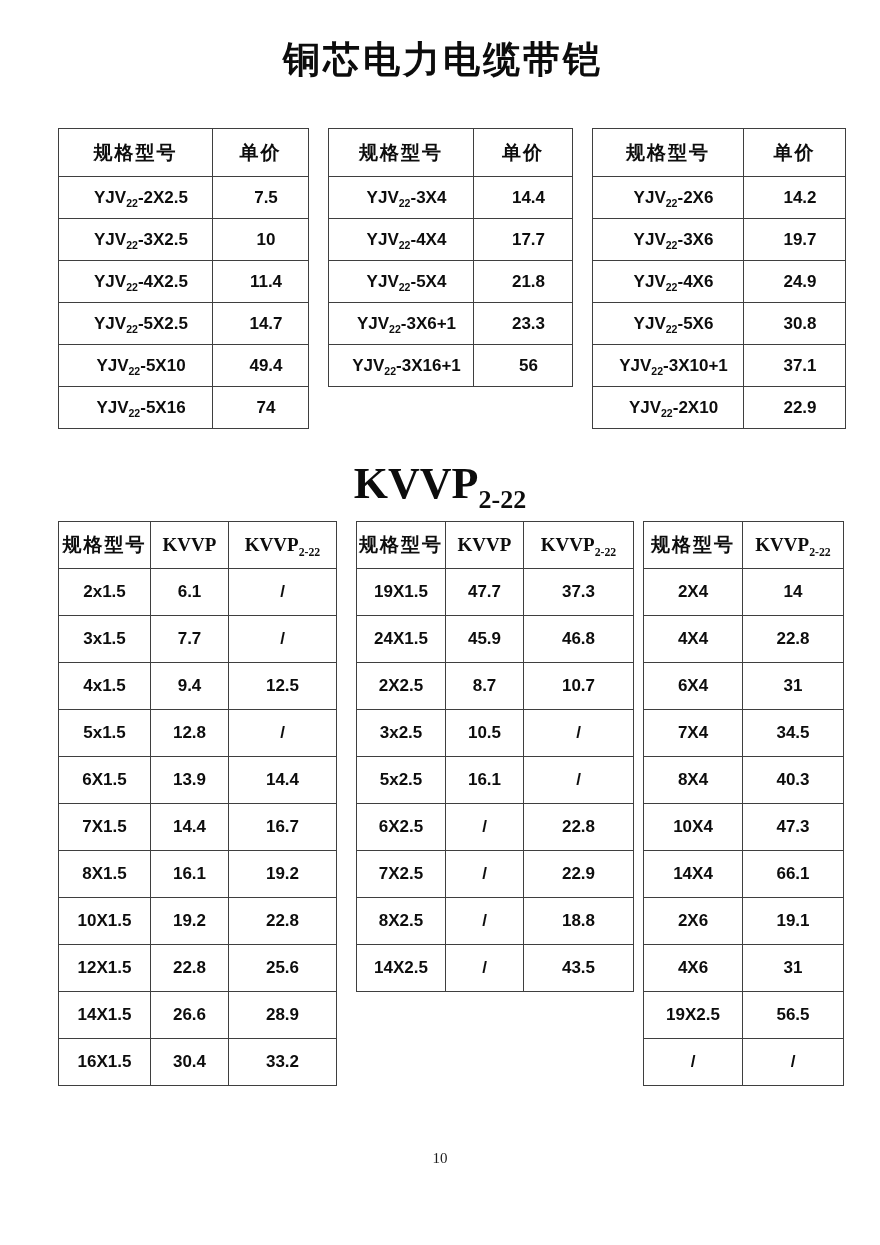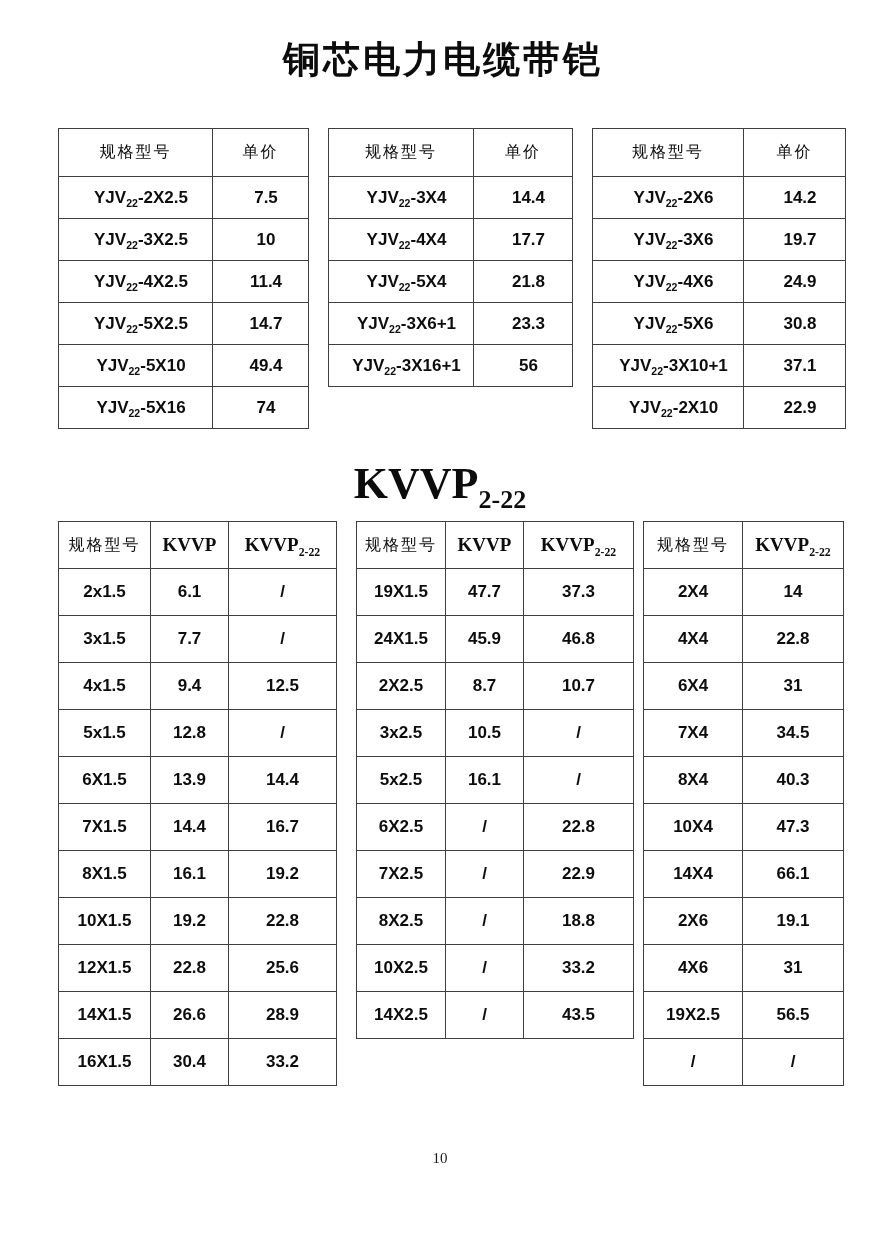--- a/index.html
+++ b/index.html
@@ -21,22 +21,22 @@
   .kvvp-title sub { font-size:26px; line-height:0; }
   table {
     position:absolute; border-collapse:collapse; table-layout:fixed;
     background:#ffffff;
   }
   th, td {
     border:1px solid #3f3f3f; text-align:center; vertical-align:middle;
     padding:0; overflow:hidden; white-space:nowrap;
   }
   th {
-    font-family:"Liberation Serif","DejaVu Serif",serif; font-weight:normal;
-    font-size:16px; letter-spacing:2px; color:#0d0d0d;
+    font-family:"Liberation Serif","DejaVu Serif",serif; font-weight:bold;
+    font-size:19px; letter-spacing:2px; color:#0d0d0d;
   }
   th.latin {
     font-family:"Liberation Serif","DejaVu Serif",serif; font-weight:bold;
     letter-spacing:0; font-size:19px;
   }
   td {
     font-weight:bold; font-size:17px; color:#0d0d0d;
   }
   td sub, th sub { font-size:0.62em; line-height:0; }
   .set1 th { height:47px; }
@@ -302,25 +302,20 @@
           <td>7X2.5</td>
           <td>/</td>
           <td>22.9</td>
         </tr>
         <tr>
           <td>8X2.5</td>
           <td>/</td>
           <td>18.8</td>
         </tr>
         <tr>
-          <td>10X2.5</td>
-          <td>/</td>
-          <td>33.2</td>
-        </tr>
-        <tr>
           <td>14X2.5</td>
           <td>/</td>
           <td>43.5</td>
         </tr>
       </tbody>
   </table>
 
   <table id="kvvp-t3" class="set2">
     <colgroup>
         <col class="c1">

